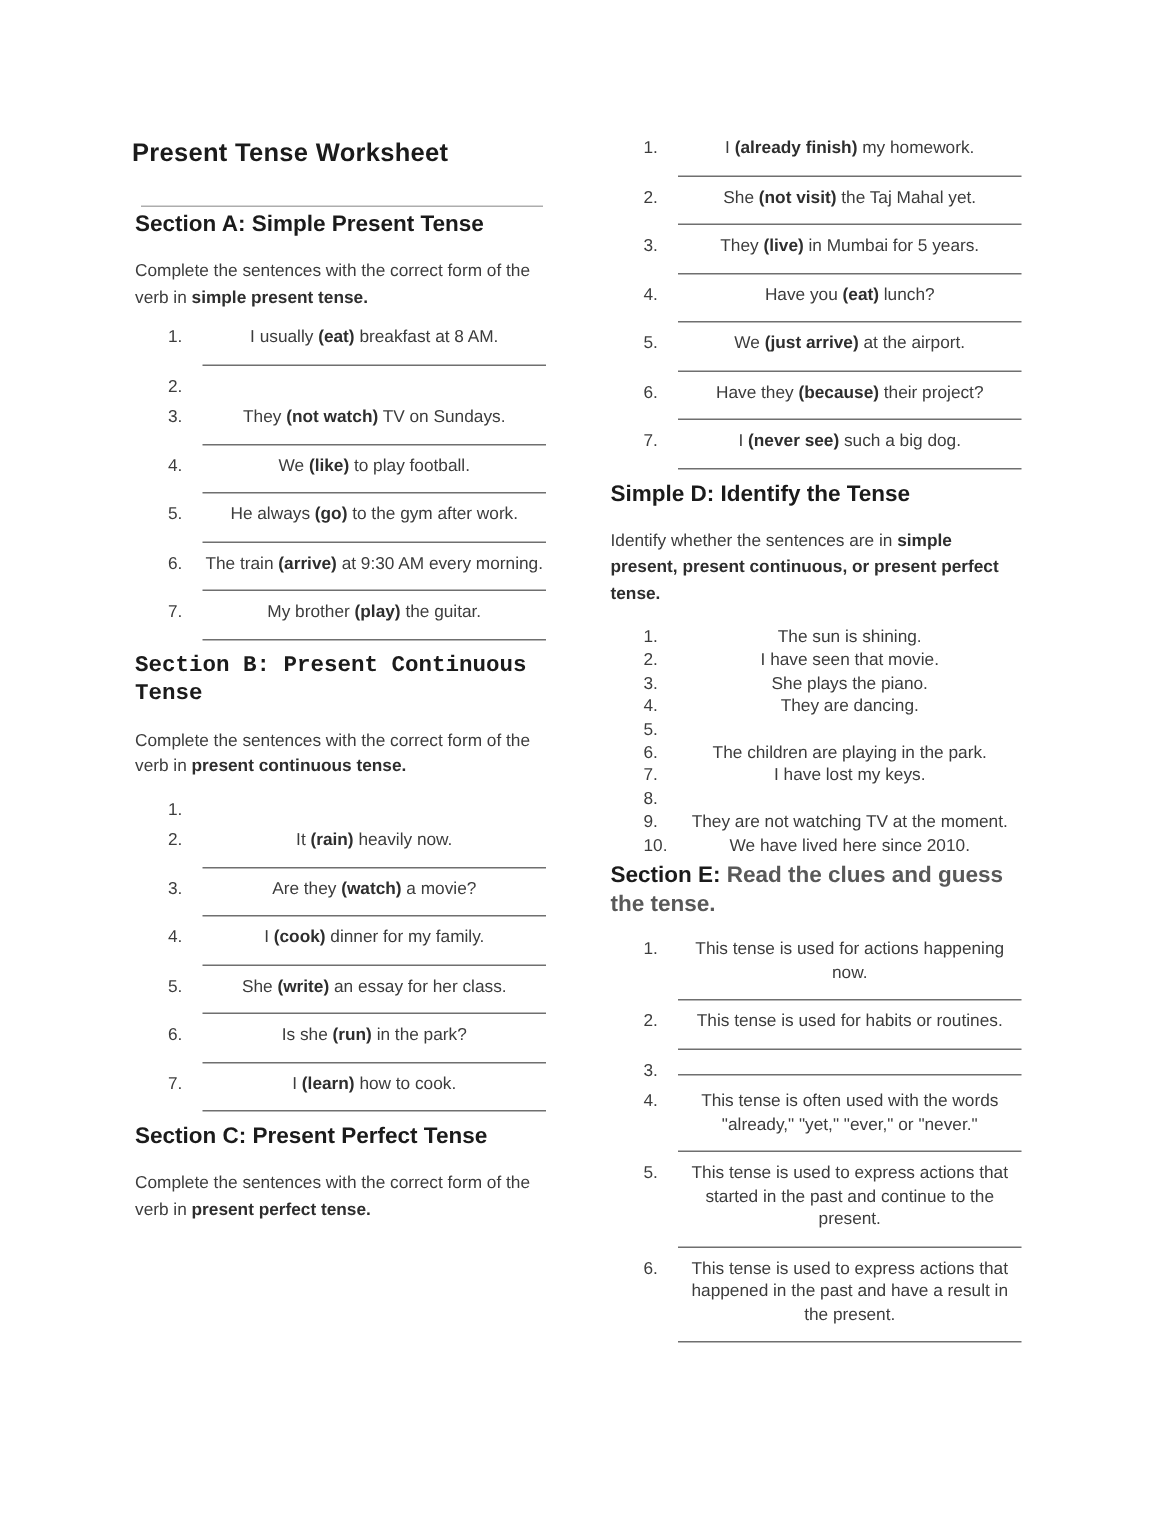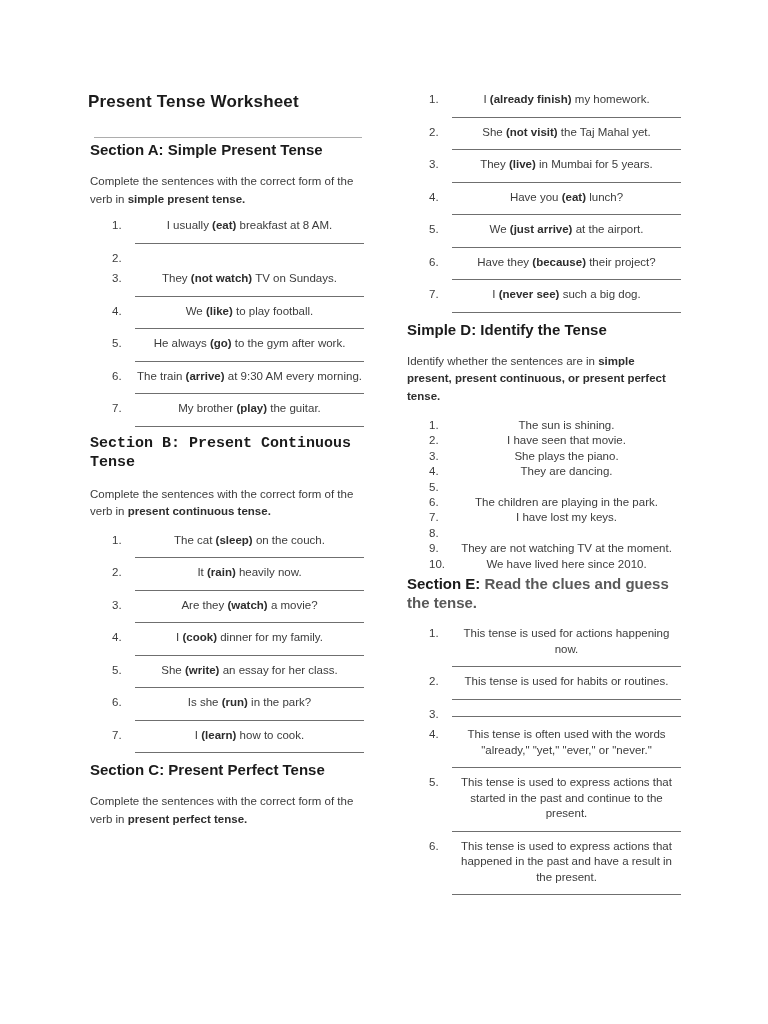--- a/index.html
+++ b/index.html
@@ -100,24 +100,20 @@
           </div>
       </div>
     </div>
 
     <h2 class="sec h-b">Section B: Present Continuous Tense</h2>
     <p class="intro"><span>Complete the sentences with the correct form of the verb in </span><b>present continuous tense.</b></p>
 
     <div class="list list-b">
       <div class="item">
         <span class="num">1.</span>
-        <div class="ibody">
-            <div class="line"><span>The cat </span><b>(sleep)</b><span> on the couch.</span></div>
-            <div class="blank"></div>
-          </div>
       </div>
       <div class="item">
         <span class="num">2.</span>
         <div class="ibody">
             <div class="line"><span>It </span><b>(rain)</b><span> heavily now.</span></div>
             <div class="blank"></div>
           </div>
       </div>
       <div class="item">
         <span class="num">3.</span>

